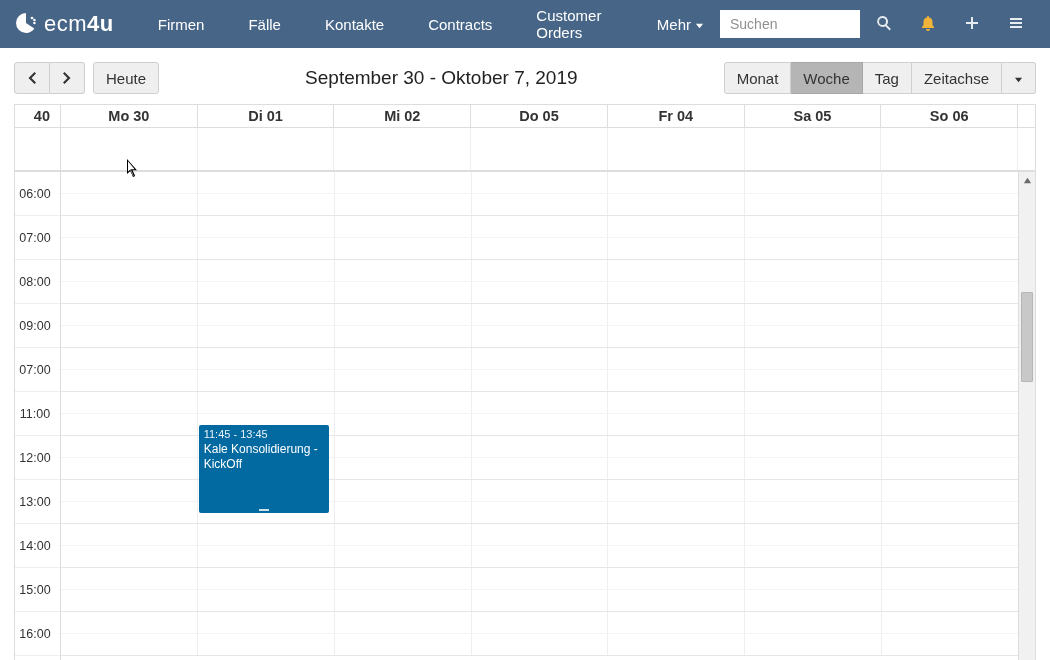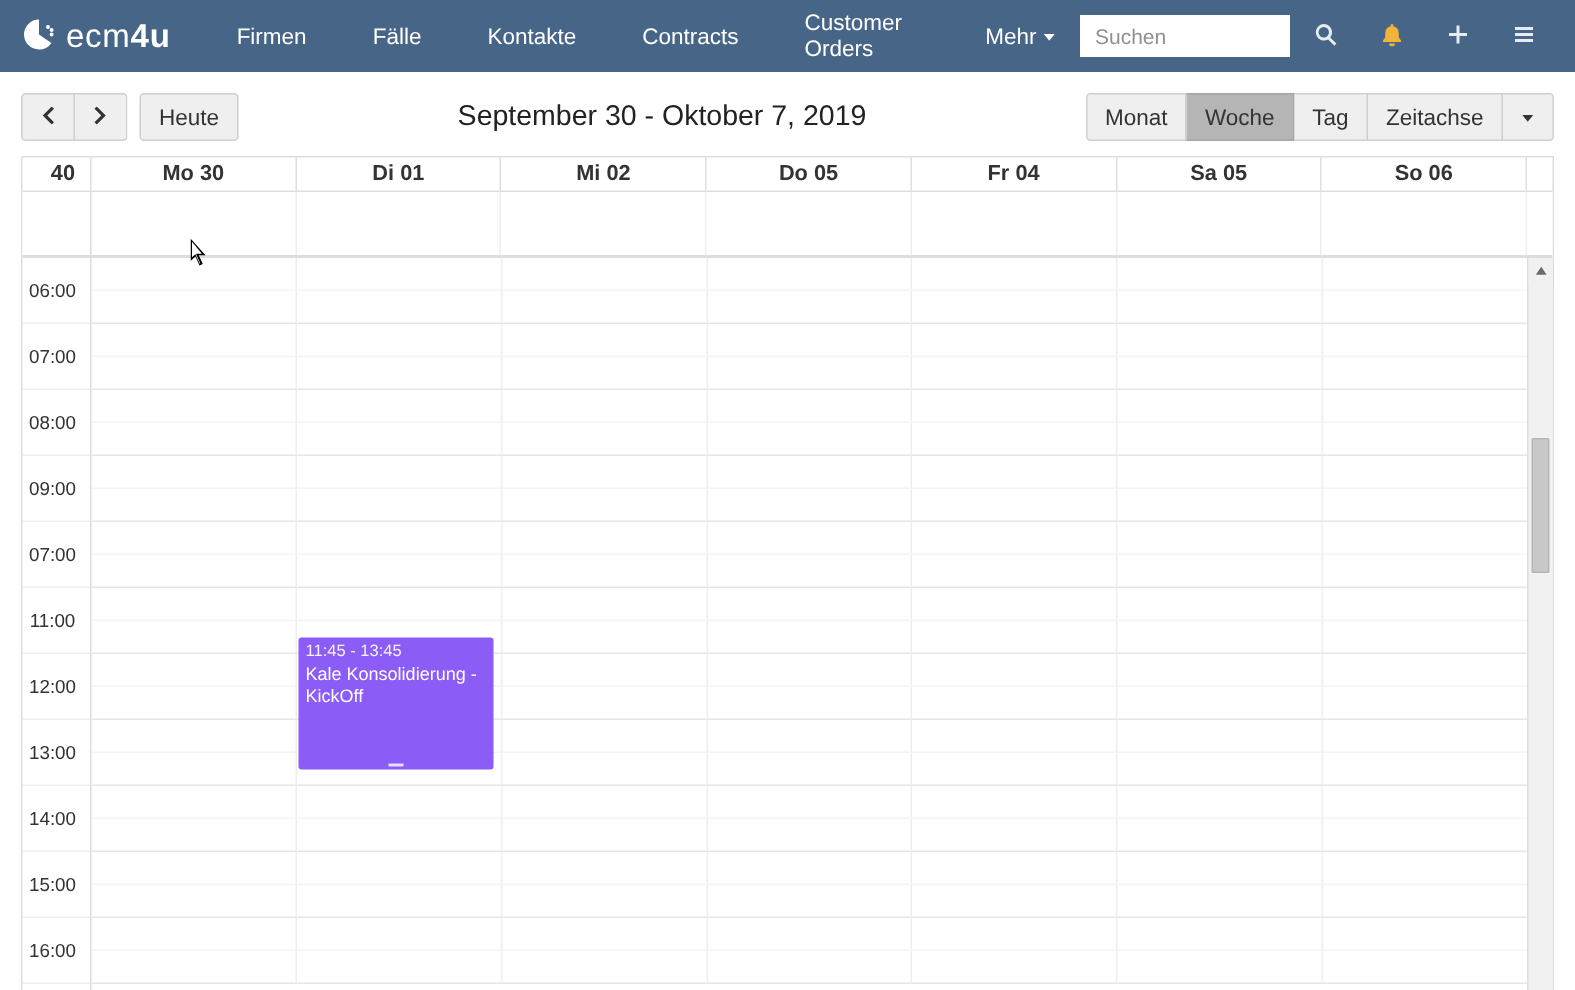--- a/index.html
+++ b/index.html
@@ -49,21 +49,21 @@
   .time-body{flex:1;display:flex;overflow:hidden;position:relative}
   .time-col{width:46px;border-right:1px solid #ddd;flex:none}
   .hour-label{height:44px;font-size:12.5px;padding:15px 5px 0 0;text-align:center;color:#333;border-bottom:1px solid #eee}
   .slots{flex:1;position:relative}
   .slot-row{display:flex;height:22px}
   .slot-row:nth-child(odd){border-bottom:1px solid #f3f3f3}
   .slot-row:nth-child(even){border-bottom:1px solid #e6e6e6}
   .slot{flex:1;border-right:1px solid #eee}
   .slot:last-child{border-right:none}
 
-  .event{position:absolute;background:#8b5cf6;color:#fff;font-size:12px;line-height:1.25;padding:3px 5px;border-radius:2px;overflow:hidden;cursor:pointer}
+  .event{position:absolute;background:#0369a1;color:#fff;font-size:12px;line-height:1.25;padding:3px 5px;border-radius:2px;overflow:hidden;cursor:pointer}
   .event .ev-time{font-size:11px;opacity:.92;display:block}
   .ev-handle{position:absolute;bottom:2px;left:50%;transform:translateX(-50%);width:10px;height:2px;border-top:1px solid rgba(255,255,255,.8);border-bottom:1px solid rgba(255,255,255,.8)}
 
   .scrollbar-imit{width:17px;flex:none;background:#f1f1f1;position:relative;border-left:1px solid #ddd}
   .sb-arrow{position:absolute;left:0;right:0;height:17px;display:flex;align-items:center;justify-content:center;background:#f1f1f1;cursor:pointer}
   .sb-arrow.up{top:0}
   .sb-arrow.dn{bottom:0}
   .sb-arrow svg{fill:#6a6a6a}
   .sb-thumb{position:absolute;left:2px;right:2px;top:120px;height:90px;background:#c8c8c8;border:1px solid #b6b6b6;border-radius:1px;cursor:pointer}
 

